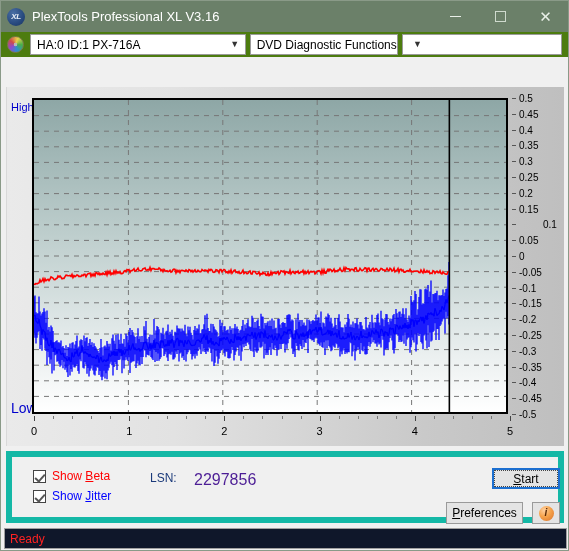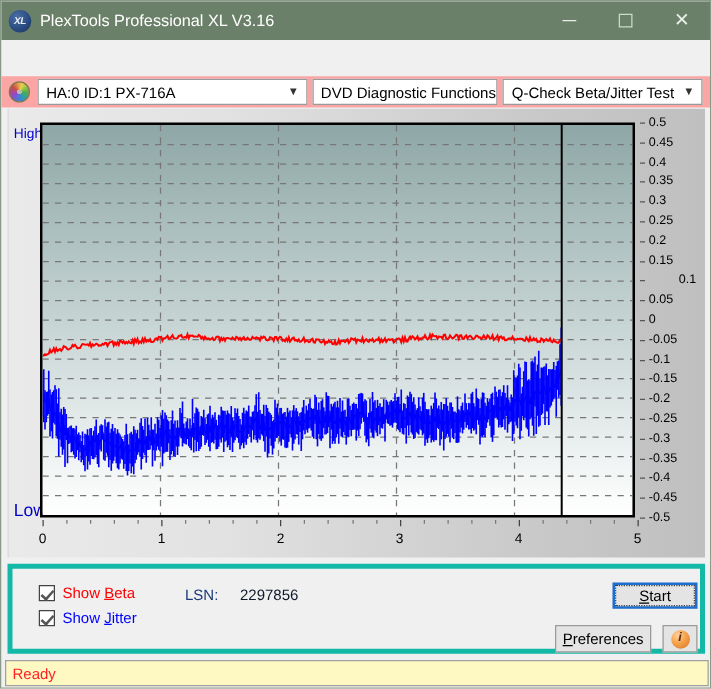--- a/index.html
+++ b/index.html
@@ -70,26 +70,25 @@
     font-size: 12px;
     color: #000;
     margin-right: 14px;
     white-space: nowrap;
   }
   .menu-item u { text-decoration: underline; }
 
   
   #toolbar {
     height: 25px;
-    background: #fca5a5;
+    background: #4d7c0f;
     display: flex;
     align-items: center;
     padding: 0 6px;
     gap: 4px;
-    margin-top: 29px;
   }
   #disc-icon {
     width: 17px; height: 17px; flex: 0 0 auto;
     border-radius: 50%;
     background:
       radial-gradient(circle at 50% 50%, #b8b8b8 0 18%, transparent 19%),
       conic-gradient(from 20deg, #e8d24a, #4ab04a, #2e8fcf, #8f4ad0, #d04a4a, #e8d24a);
     border: 1px solid #7a7a4a;
     margin-right: 2px;
   }
@@ -168,21 +167,21 @@
     position: absolute; top: 0; width: 1px; height: 5px; background: #444;
   }
   .xtickmark.minor { height: 3px; background: #777; }
 
   
   #bottom-panel {
     position: absolute;
     left: 5px; top: 450px;
     width: 558px; height: 72px;
     background: #f0f0f0;
-    border: 4px solid #14b8a6;
+    border: 6px solid #14b8a6;
   }
   .chk-row {
     position: absolute;
     display: flex; align-items: center;
     font-size: 12px;
   }
   #chk-beta-row { left: 21px; top: 12px; }
   #chk-jitter-row { left: 21px; top: 32px; }
   .checkbox {
     width: 13px; height: 13px;
@@ -202,21 +201,21 @@
     transform: rotate(42deg);
   }
   .lbl-beta { color: #ff0000; white-space: nowrap; }
   .lbl-jitter { color: #0000ff; white-space: nowrap; }
   #lsn-label {
     position: absolute; left: 138px; top: 14px;
     color: #1b3a7a; font-size: 12px;
   }
   #lsn-value {
     position: absolute; left: 182px; top: 14px;
-    color: #0f172a; font-size: 12px;
+    color: #4c1d95; font-size: 16px;
   }
   #start-button {
     position: absolute; left: 480px; top: 11px;
     width: 68px; height: 21px;
     background: #e4e4e4;
     border: 2px solid #1c6fd0;
     display: flex; align-items: center; justify-content: center;
     font-size: 12px; color: #000;
   }
   #start-button .inner {
@@ -246,21 +245,21 @@
     font-size: 10px; font-weight: bold; font-style: italic;
     display: flex; align-items: center; justify-content: center;
     line-height: 1;
   }
 
   
   #statusbar {
     position: absolute;
     left: 3px; top: 527px;
     width: 563px; height: 21px;
-    background: #fef9c3;
+    background: #0f172a;
     border: 1px solid #a0a0a0;
     display: flex; align-items: center;
     padding-left: 5px;
   }
   #status-text { color: #ff2222; font-size: 12px; }
   u.acc { text-decoration: underline; }
 </style>
 </head>
 <body>
 
@@ -287,21 +286,20 @@
     <div id="disc-icon"></div>
     <div class="combo" id="combo-drive">
       <span>HA:0 ID:1  PX-716A</span>
       <span class="chev">▼</span>
     </div>
     <div class="combo" id="combo-function">
       <span>DVD Diagnostic Functions</span>
       <span class="chev">▼</span>
     </div>
     <div class="combo" id="combo-test">
-      <span>Q-Check Beta/Jitter Test</span>
       <span class="chev">▼</span>
     </div>
   </div>
 
   <div id="chart-panel">
     <div id="high-label">High</div>
     <div id="low-label">Low</div>
 
     <div id="plot">
       <svg id="plot-svg" width="472" height="312" viewBox="0 0 472 312">

